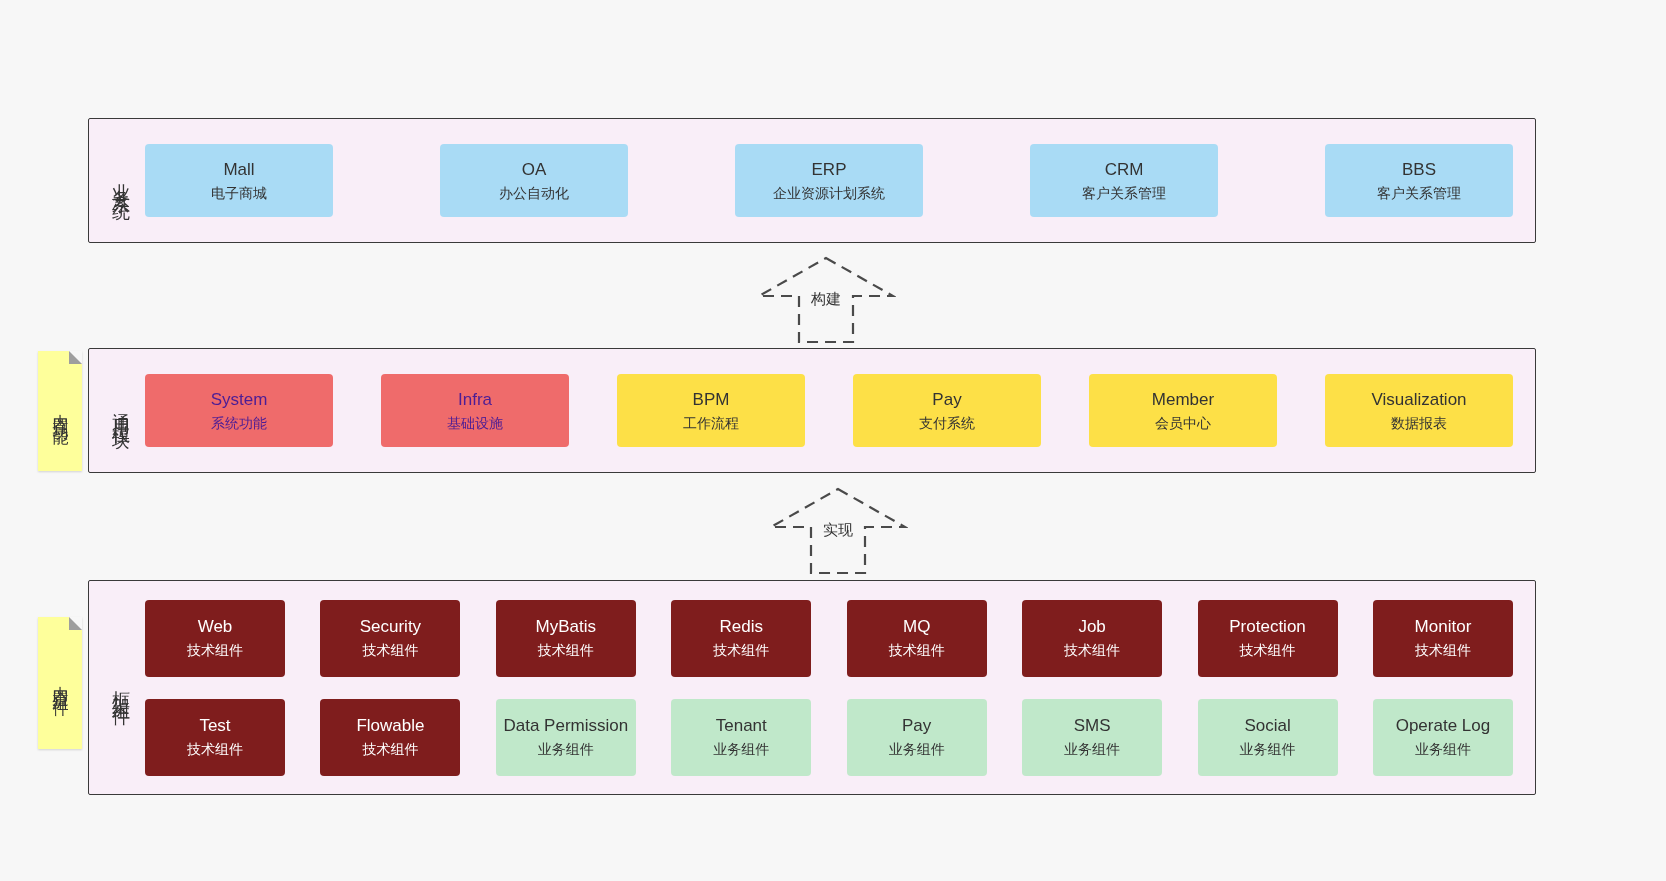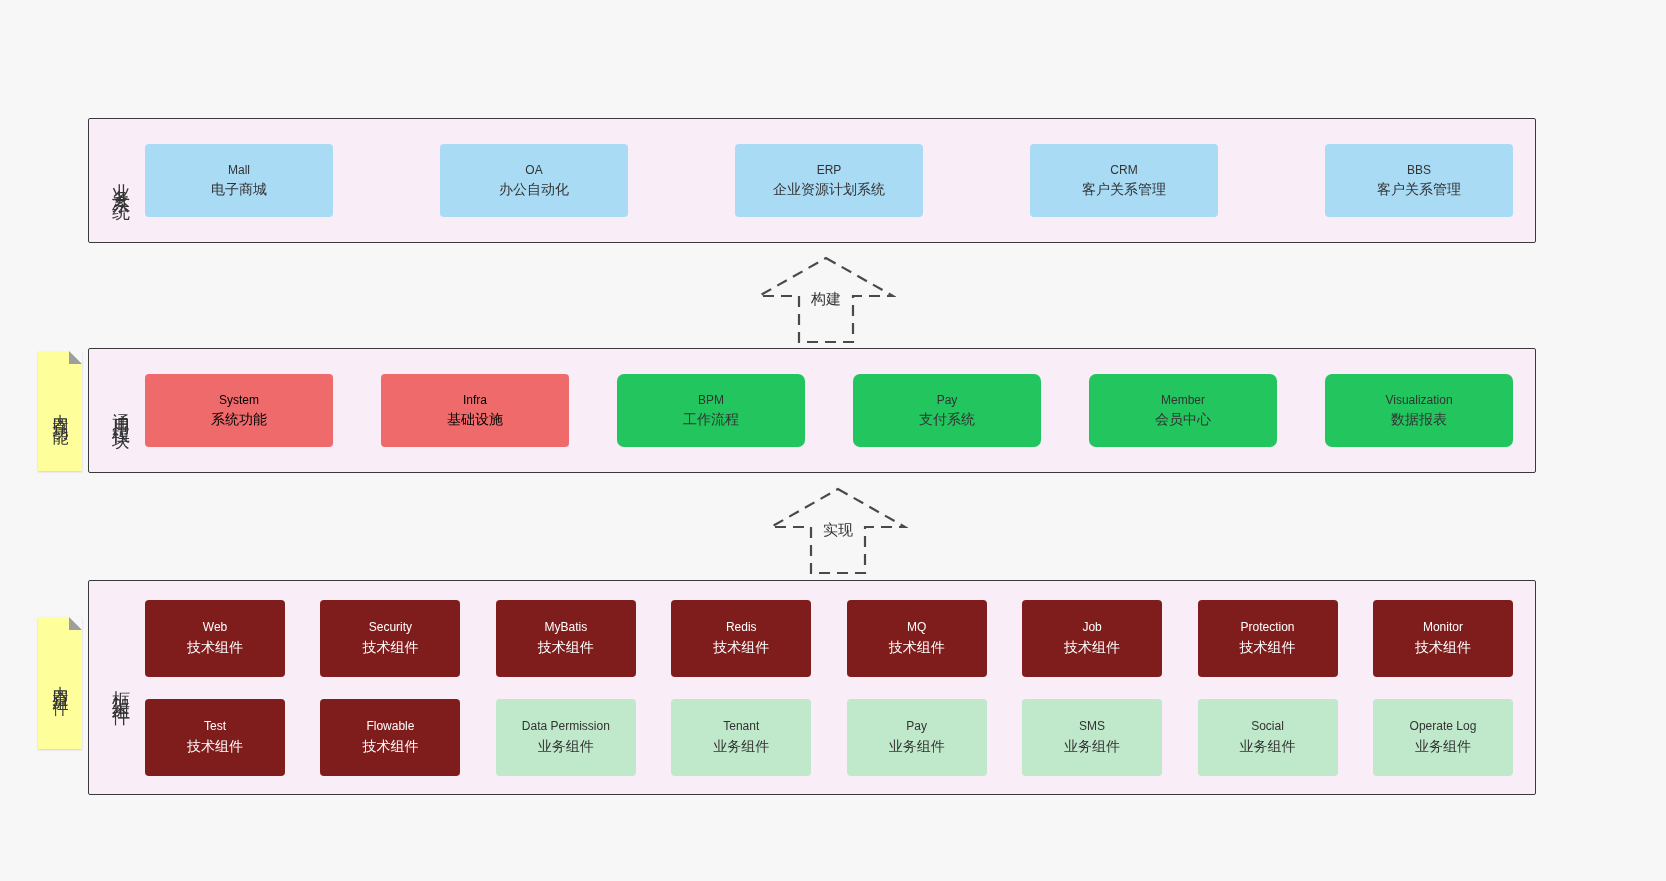--- a/index.html
+++ b/index.html
@@ -58,25 +58,25 @@
     display:flex;
     flex-direction:column;
     justify-content:center;
     align-items:center;
     text-align:center;
     box-sizing:border-box;
     padding:3px 4px;
   }
   .wide { width:188px; height:73px; }
   .cell { width:140px; height:77px; }
-  .box .t { font-size:12px; line-height:1.35; }
+  .box .t { font-size:17px; line-height:1.35; }
   .box .s { font-size:14px; line-height:1.35; margin-top:2px; }
   .blue  { background:#a9dbf5; color:#333; }
-  .red   { background:#ef6b6b; color:#000000; }
-  .pink  { background:#22c55e; color:#333;border-radius:7px; }
+  .red   { background:#ef6b6b; color:#4c1d95; }
+  .pink  { background:#fde047; color:#333; }
   .green { background:#7f1d1d; color:#fff; }
   .lgreen{ background:#c0e8ca; color:#333; }
   
   .arrow {
     position:absolute;
     width:140px;
     height:90px;
     text-align:right;
   }
   .arrow svg { display:block; }

